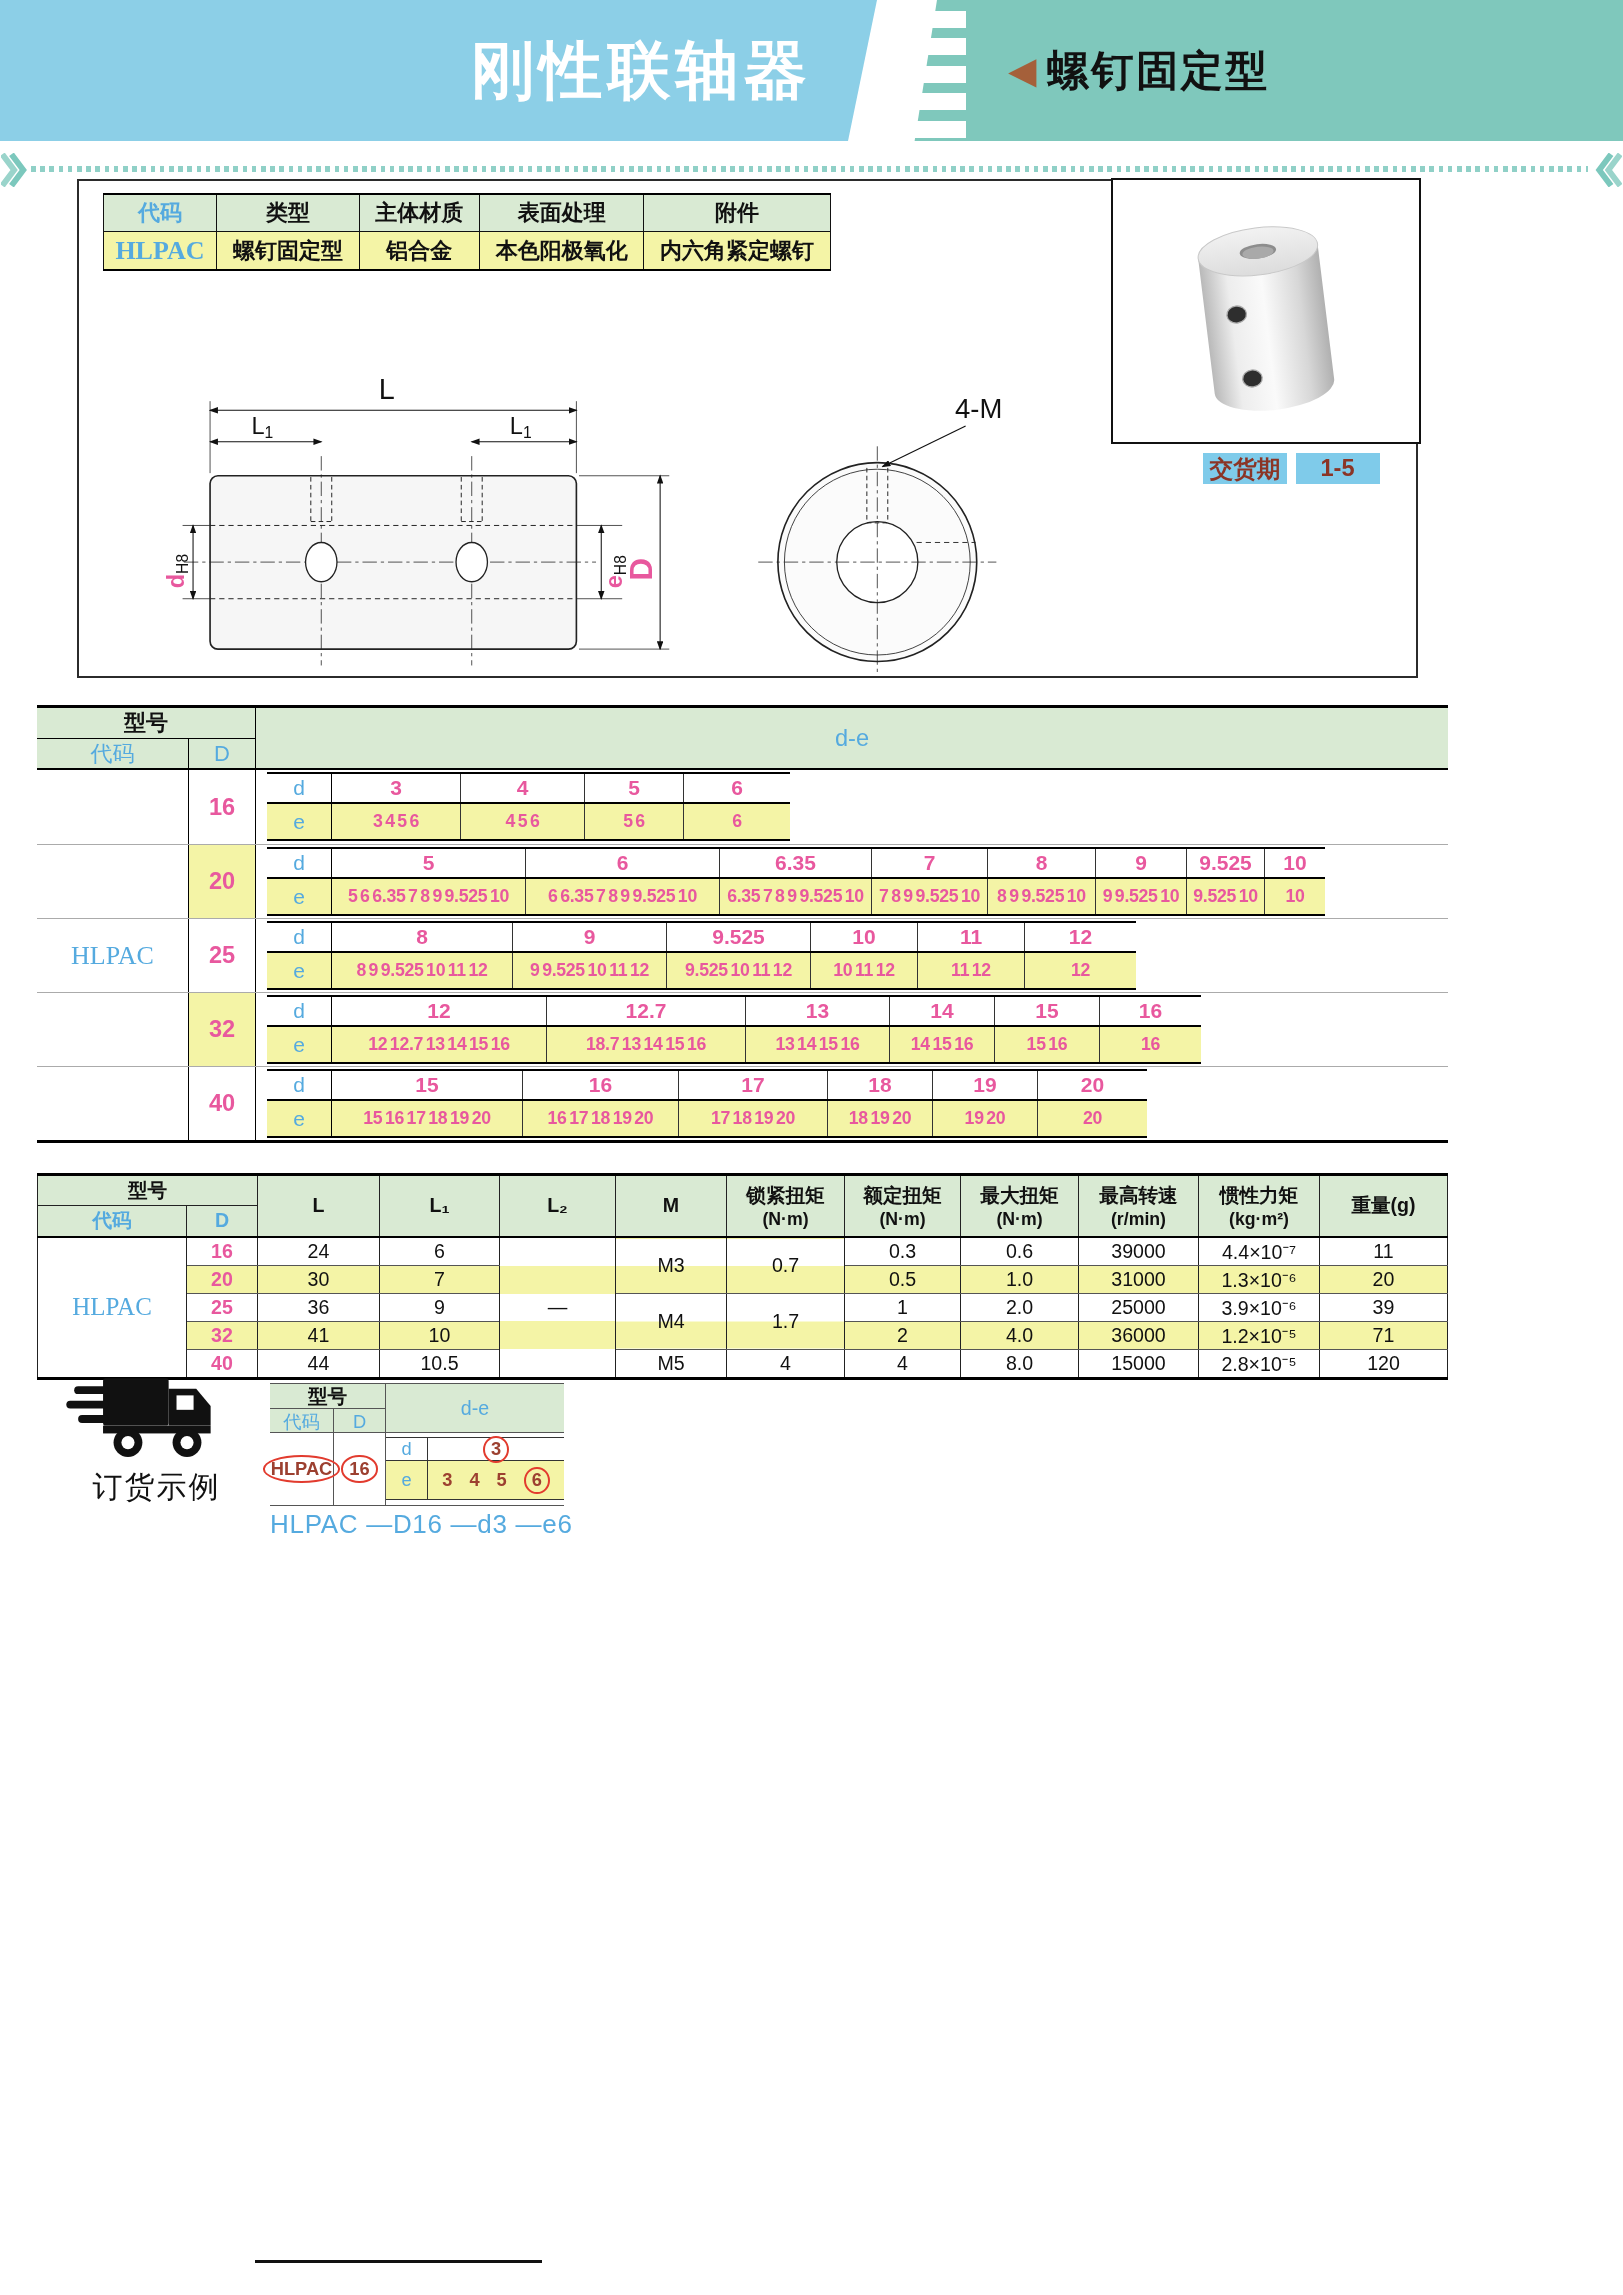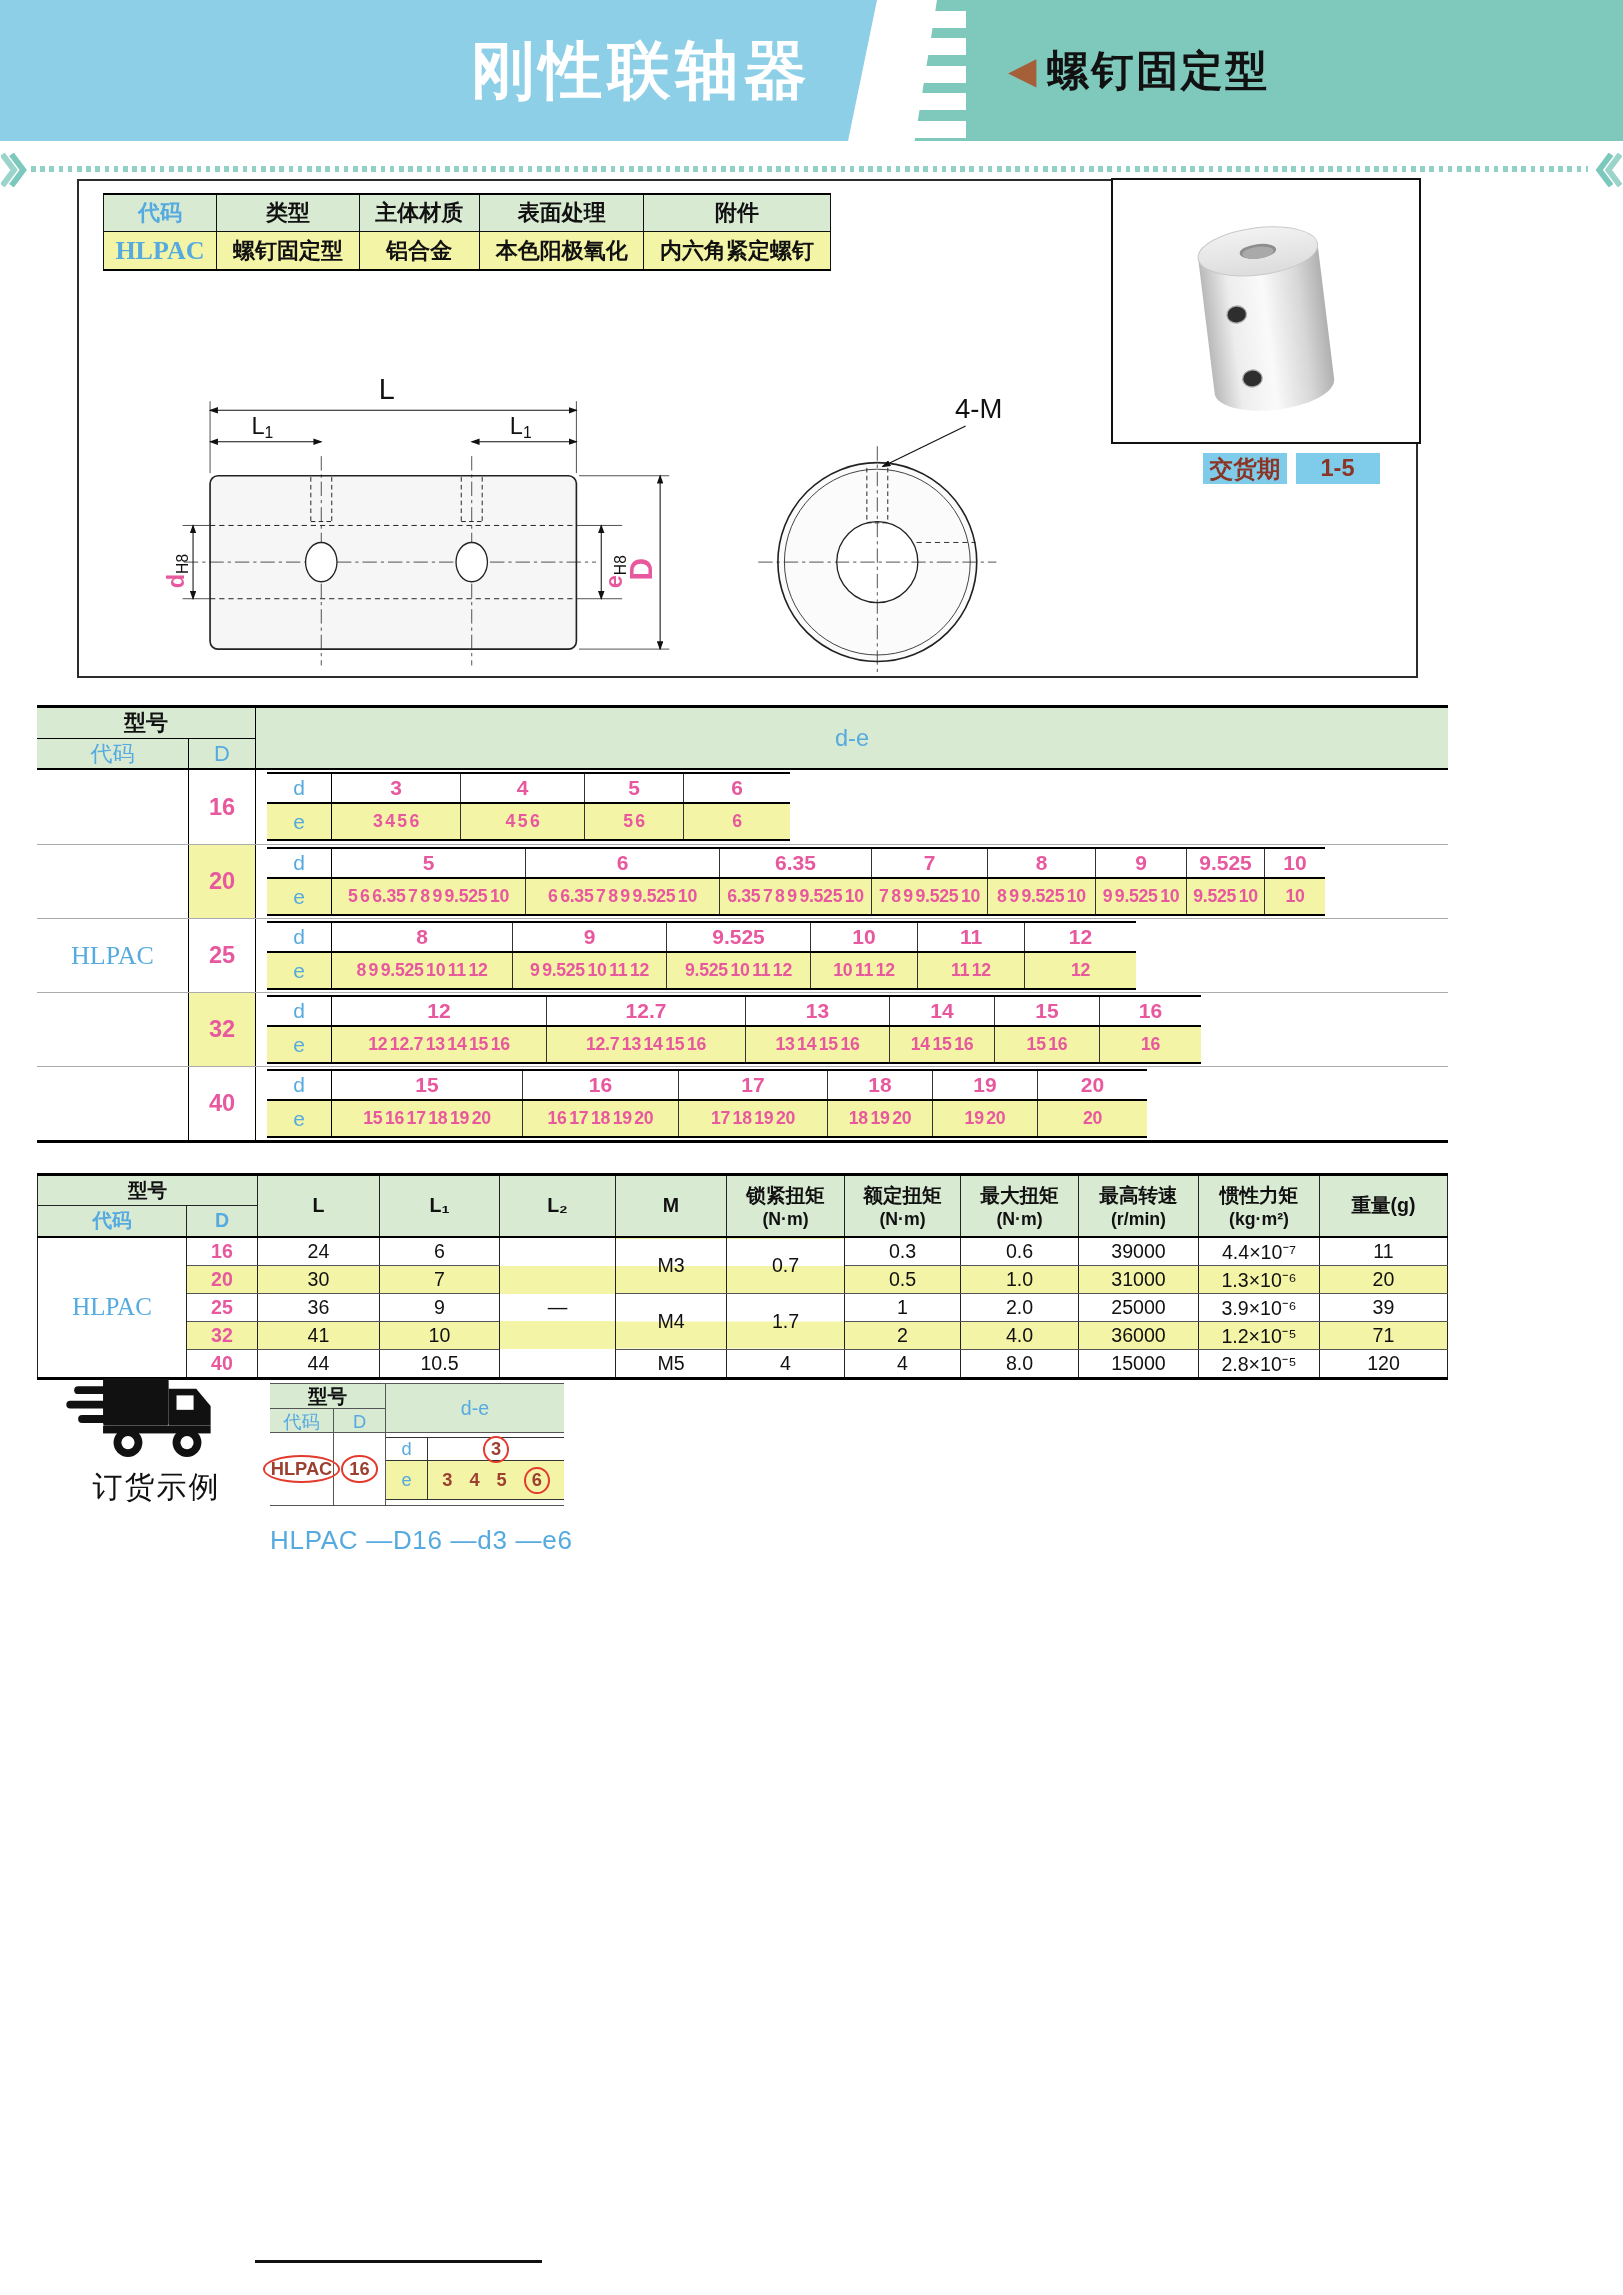--- a/index.html
+++ b/index.html
@@ -116,21 +116,21 @@
   .ob-left { position:absolute; left:0; top:0; bottom:0; width:116px; display:flex; }
   .ob-code { width:64px; border-right:1px solid #555; display:flex; align-items:center; justify-content:center; }
   .ob-D { flex:1; border-right:1px solid #555; display:flex; align-items:center; justify-content:center; }
   .ored { color:#9C4030; font-weight:bold; font-size:18.3px; }
   .circ { border:2px solid #E23B2E; border-radius:50%; padding:0.7px 5.9px; display:inline-block; }
   .ob-mini { position:absolute; left:116px; top:3.9px; right:0; border-top:1.3px solid #333; border-bottom:1.3px solid #333; }
   .ob-drow { display:flex; height:23.6px; background:#fff; border-bottom:1px solid #333; }
   .ob-erow { display:flex; height:38px; background:#F4F4A6; }
   .ob-lbl { width:42px; border-right:1px solid #333; display:flex; align-items:center; justify-content:center; color:#55AADF; font-size:18.3px; flex:none; }
   .ob-val { flex:1; display:flex; align-items:center; justify-content:center; gap:17px; }
-  .formula { position:absolute; left:270px; top:1509px; color:#55AADF; font-size:26px; letter-spacing:0.7px;margin-top:16px; }
+  .formula { position:absolute; left:270px; top:1509px; color:#55AADF; font-size:26px; letter-spacing:0.7px; }
 
   .footer-line { position:absolute; left:255px; top:2260px; width:287px; height:2.6px; background:#111; }
 
   svg text { font-family:"Liberation Sans", sans-serif; }
 </style>
 </head>
 <body>
 
 <div class="page">
 
@@ -382,21 +382,21 @@
               <div class="mini-dval" style="width: 215px;">12</div>
               <div class="mini-dval" style="width: 199px;">12.7</div>
               <div class="mini-dval" style="width: 144px;">13</div>
               <div class="mini-dval" style="width: 105px; text-align: right;">14</div>
               <div class="mini-dval" style="width: 105px;">15</div>
               <div class="mini-dval last" style="width: 101px;">16</div>
             </div>
             <div class="mini-erow">
               <div class="mini-label">e</div>
               <div class="mini-eval" style="width: 215px;">12 12.7 13 14 15 16</div>
-              <div class="mini-eval" style="width: 199px;">12.7 13 14 15 16</div>
+              <div class="mini-eval" style="width: 199px;">18.7 13 14 15 16</div>
               <div class="mini-eval" style="width: 144px;">13 14 15 16</div>
               <div class="mini-eval" style="width: 105px;">14 15 16</div>
               <div class="mini-eval" style="width: 105px;">15 16</div>
               <div class="mini-eval last" style="width: 101px;">16</div>
             </div>
           </div>
         </div>
         <div class="sel-grp sep">
           <div class="sel-left">
             <div class="sel-code-cell"></div>

